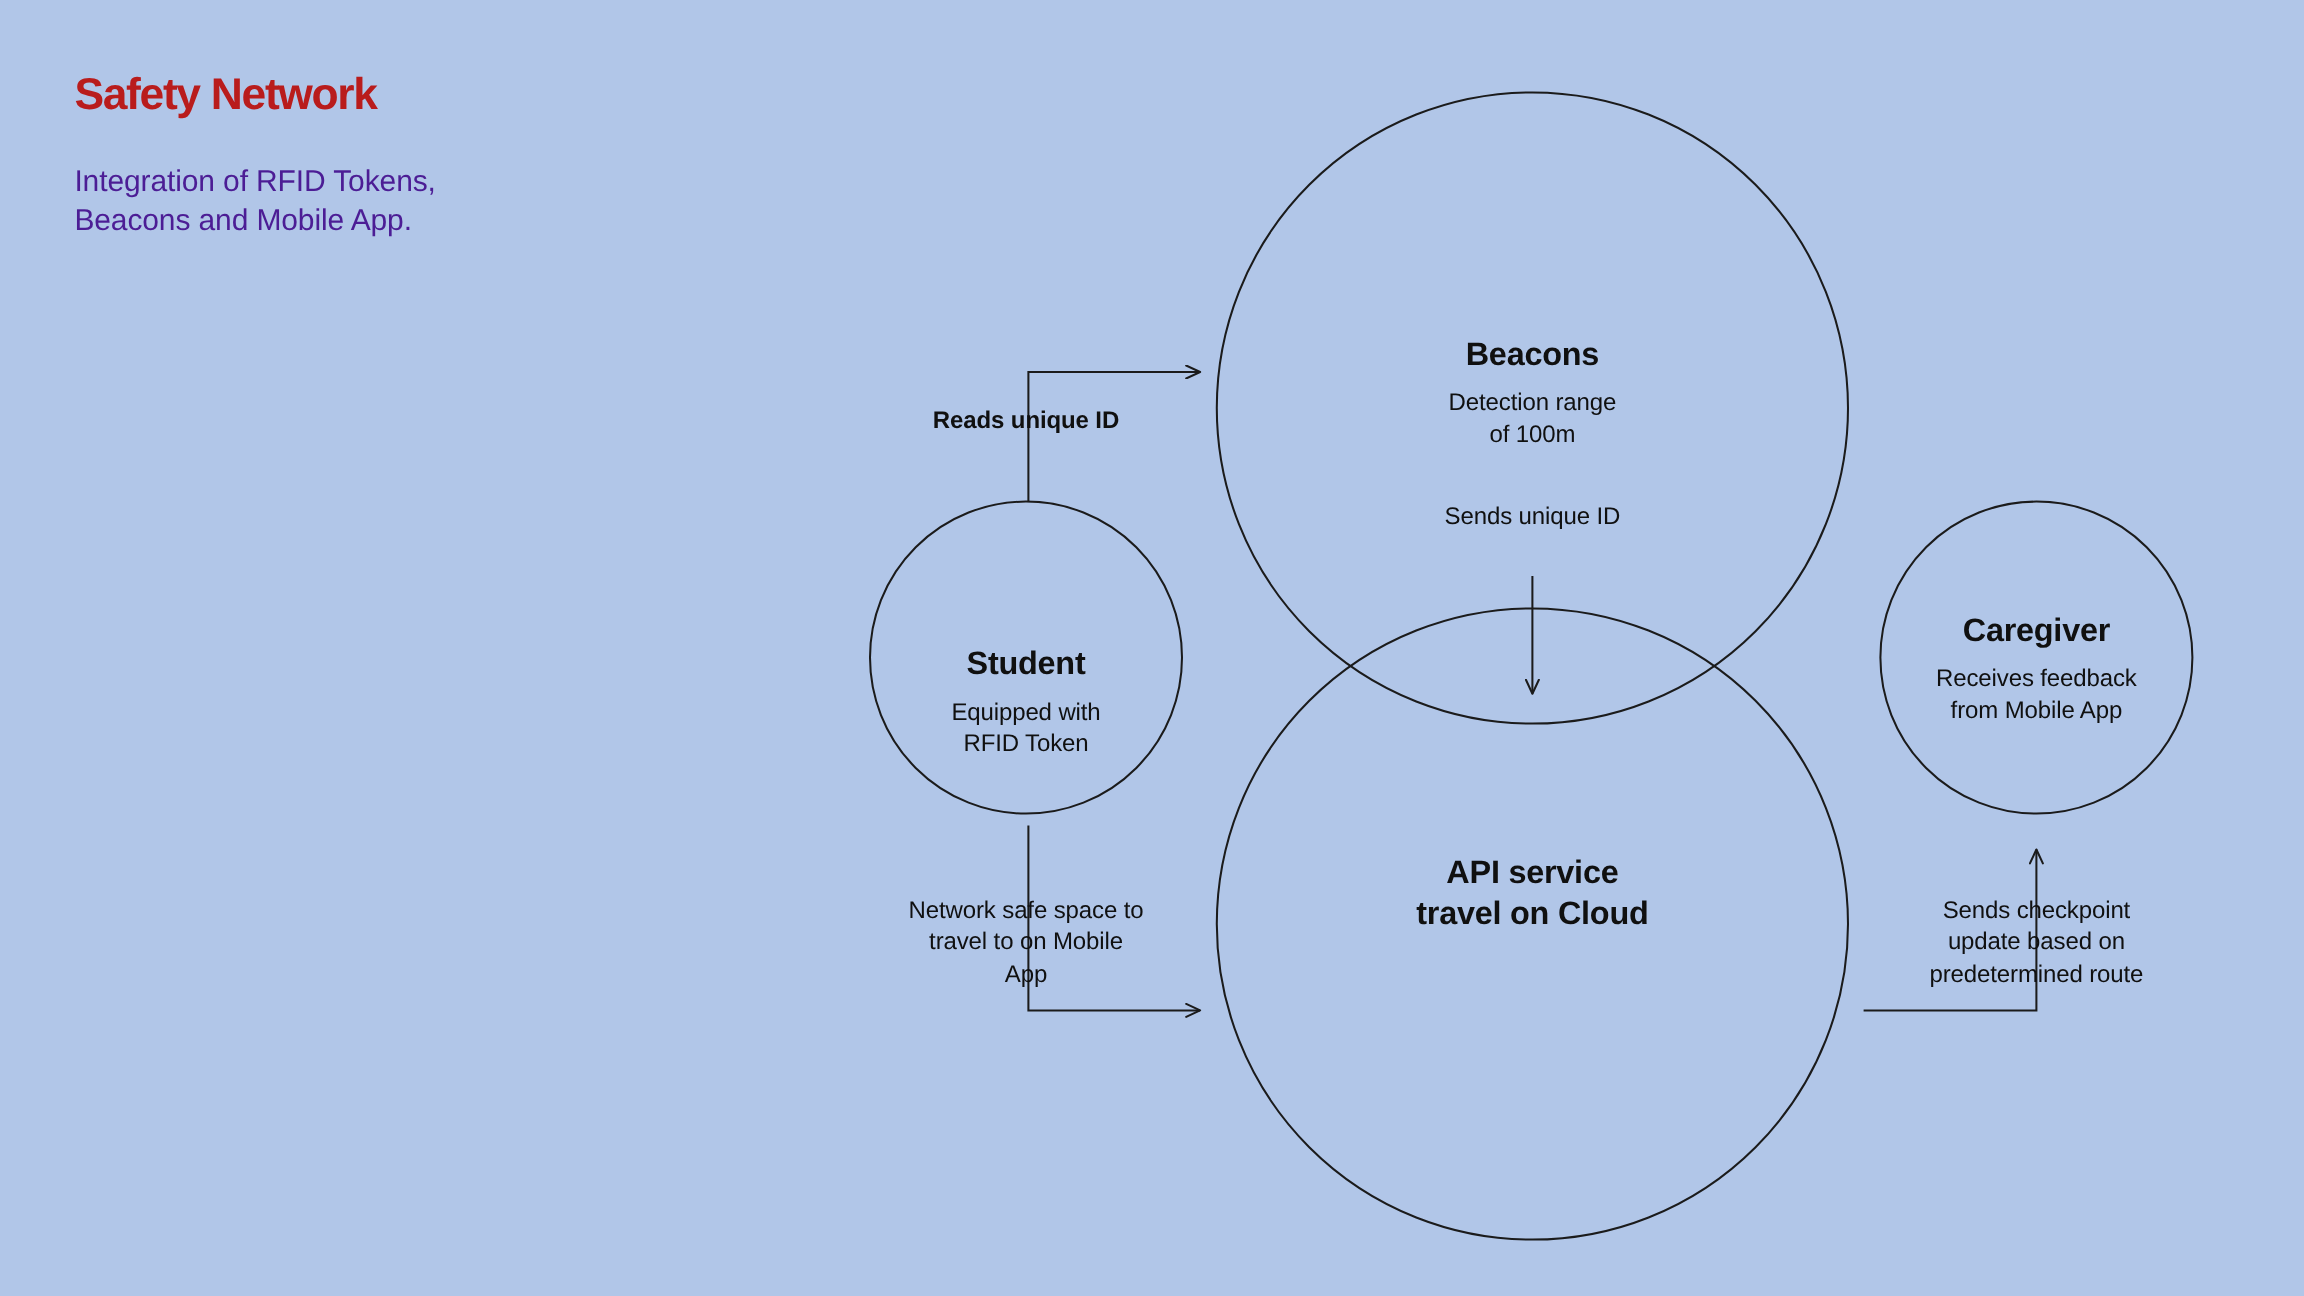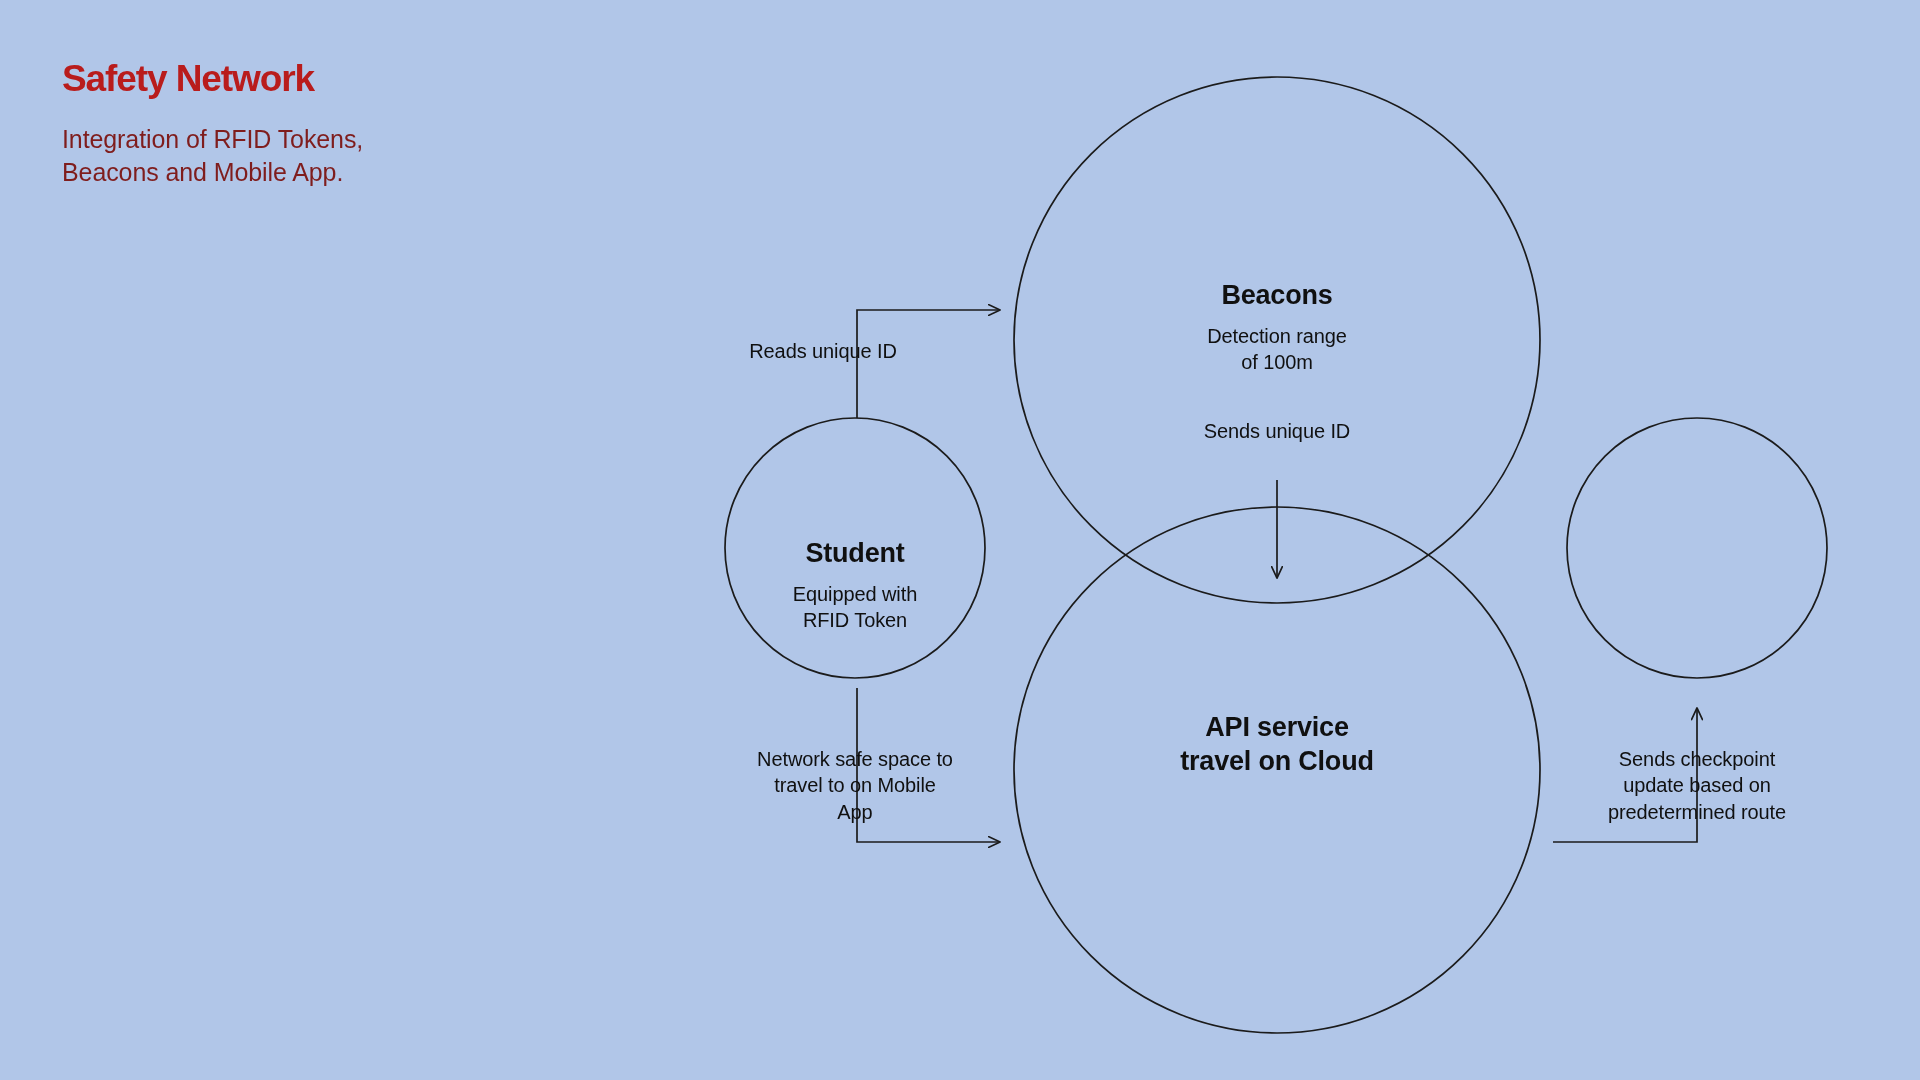--- a/index.html
+++ b/index.html
@@ -18,23 +18,23 @@
   
   #header { position:absolute; left:62px; top:60px; }
   #page-title {
     font-size:37px;
     font-weight:bold;
     color:#b91c1c;
     letter-spacing:-1.1px;
     line-height:1.05;
   }
   #page-subtitle {
-    margin-top:24px;
+    margin-top:36px;
     font-size:25px;
-    color:#7f1d1d;
+    color:#4c1d95;
     line-height:1.32;
     white-space:pre-line;
     letter-spacing:-0.1px;
   }
   
   #diagram {
     position:absolute; left:0; top:0;
     width:1920px; height:1080px;
   }
   .node-circle {
@@ -121,22 +121,27 @@
     <div class="node-title">Beacons</div>
     <div class="node-desc">Detection range
 of 100m</div>
   </div>
 
   <div class="node-label" style="left:1277px; top:710px; width:400px;">
     <div class="node-title">API service
 travel on Cloud</div>
   </div>
 
+  <div class="node-label" style="left:1697px; top:508px; width:280px;">
+    <div class="node-title">Caregiver</div>
+    <div class="node-desc">Receives feedback
+from Mobile App</div>
+  </div>
 
-  <div class="edge-label" style="left:823px; top:338px; width:300px;">Reads unique ID</div>
+  <div class="edge-label" style="left:855px; top:338px; width:300px;font-weight:bold;">Reads unique ID</div>
 
   <div class="edge-label" style="left:1277px; top:418px; width:300px;">Sends unique ID</div>
 
   <div class="edge-label" style="left:855px; top:746px; width:240px;">Network safe space to
 travel to on Mobile
 App</div>
 
   <div class="edge-label" style="left:1697px; top:746px; width:260px;">Sends checkpoint
 update based on
 predetermined route</div>

